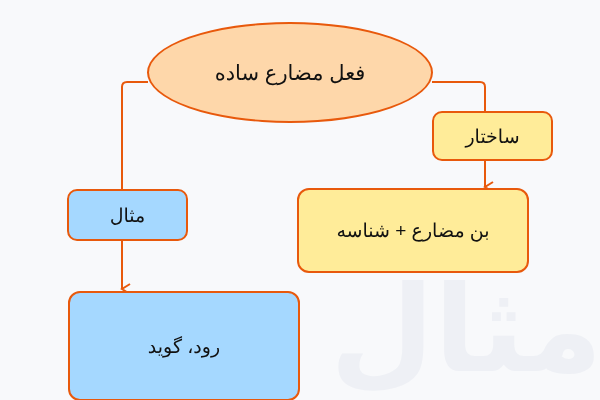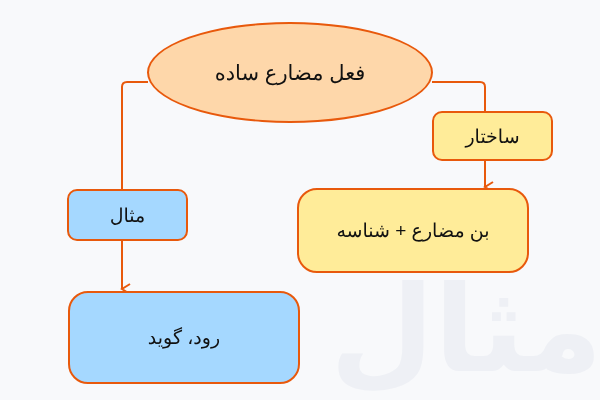--- a/index.html
+++ b/index.html
@@ -30,21 +30,21 @@
       line-height: 1;
       pointer-events: none;
     }
     .node {
       position: absolute;
       box-sizing: border-box;
       display: flex;
       align-items: center;
       justify-content: center;
       border: 2px solid #e8590c;
-      border-radius: 20px;
+      border-radius: 12px;
       color: #111;
       direction: rtl;
       text-align: center;
     }
     .node span {
       font-family: Liberation Sans, sans-serif;
     }
     .ellipse {
       border-radius: 50%;
       background: #fed7aa;
@@ -79,21 +79,21 @@
   </svg>
 
   <div class="node ellipse" style="left:147px; top:22px; width:286px; height:101px;">
     <span>فعل مضارع ساده</span>
   </div>
 
   <div class="node blue label-small" style="left:67px; top:189px; width:121px; height:52px;">
     <span>مثال</span>
   </div>
 
-  <div class="node blue label-big" style="left:68px; top:291px; width:232px; height:93px;">
+  <div class="node blue label-big" style="left:68px; top:291px; width:232px; height:110px;">
     <span>رود، گوید</span>
   </div>
 
   <div class="node yellow label-small" style="left:432px; top:111px; width:121px; height:50px;">
     <span>ساختار</span>
   </div>
 
   <div class="node yellow label-big" style="left:297px; top:188px; width:232px; height:85px;">
     <span>بن مضارع + شناسه</span>
   </div>

